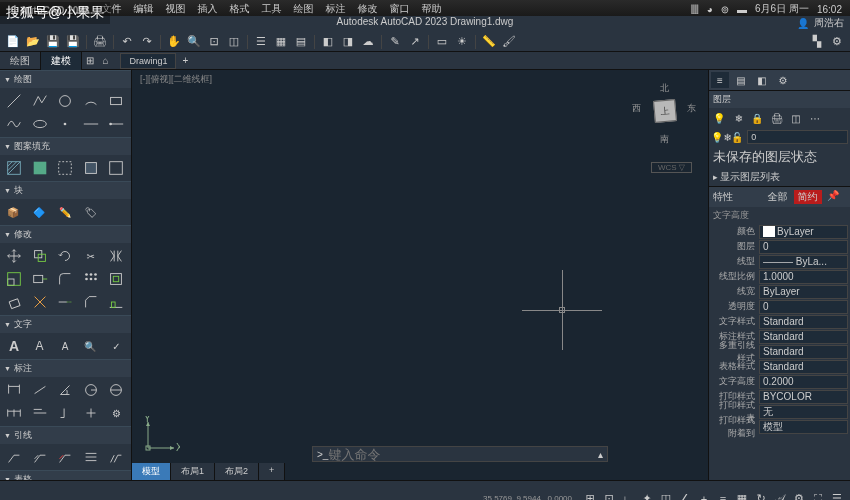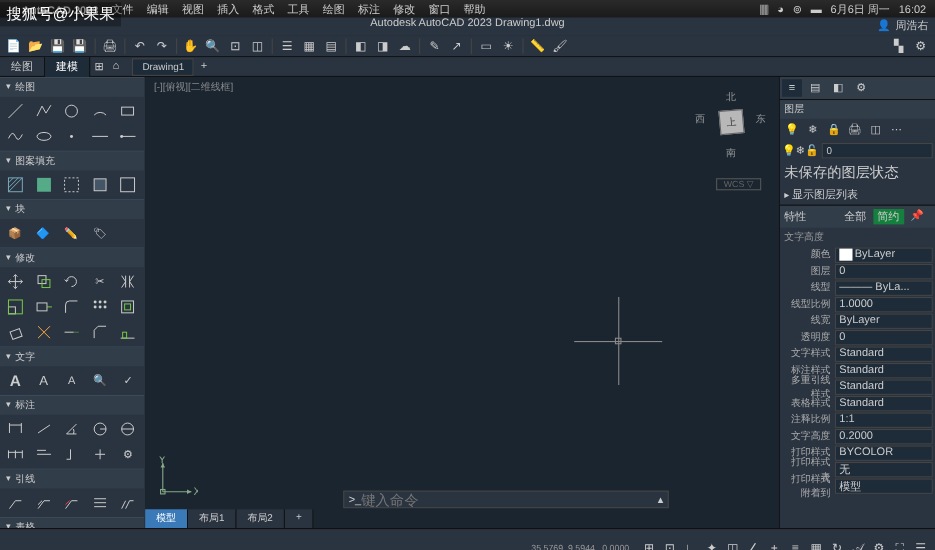--- a/index.html
+++ b/index.html
@@ -58,21 +58,21 @@
 .rp-btns{display:flex;gap:1px;padding:2px;flex-wrap:wrap}
 .rp-btns .b{width:18px;height:16px;display:flex;align-items:center;justify-content:center;cursor:pointer;font-size:10px}
 .rp-sel{display:flex;align-items:center;padding:2px}
 .rp-sel .s{background:#1e2b38;border:1px solid #444;flex:1;padding:1px 3px;font-size:9px}
 .statusbar{height:36px;background:#2a3440;border-top:1px solid #111;display:flex;align-items:center;font-size:9px;padding:0 4px}
 .statusbar .sr{margin-left:auto;display:flex;gap:1px;align-items:center}
 .statusbar .si{width:18px;height:16px;display:flex;align-items:center;justify-content:center;cursor:pointer;font-size:11px}
 .coords{font-size:8px;color:#999;margin-right:8px}
 .propsubtabs{display:flex;gap:2px;padding:1px 2px;font-size:8px}
 .propsubtabs span{padding:0 4px;cursor:pointer}
-.propsubtabs span.a{background:#15803d}
+.propsubtabs span.a{background:#b91c1c}
 </style>
 </head>
 <body>
 
 <div class="watermark">搜狐号@小果果</div>
 
 <div class="macbar">
   <span class="apple"></span>
   <b>AutoCAD 2023</b>
   <span>文件</span>
@@ -577,26 +577,20 @@
               <span>Standard</span>
             </div>
           </div>
           <div class="rp-row">
             <div class="lbl">表格样式</div>
             <div class="val">
               <span>Standard</span>
             </div>
           </div>
           <div class="rp-row">
-            <div class="lbl">注释比例</div>
-            <div class="val">
-              <span>1:1</span>
-            </div>
-          </div>
-          <div class="rp-row">
             <div class="lbl">文字高度</div>
             <div class="val">
               <span>0.2000</span>
             </div>
           </div>
           <div class="rp-row">
             <div class="lbl">打印样式</div>
             <div class="val">
               <span>BYCOLOR</span>
             </div>

